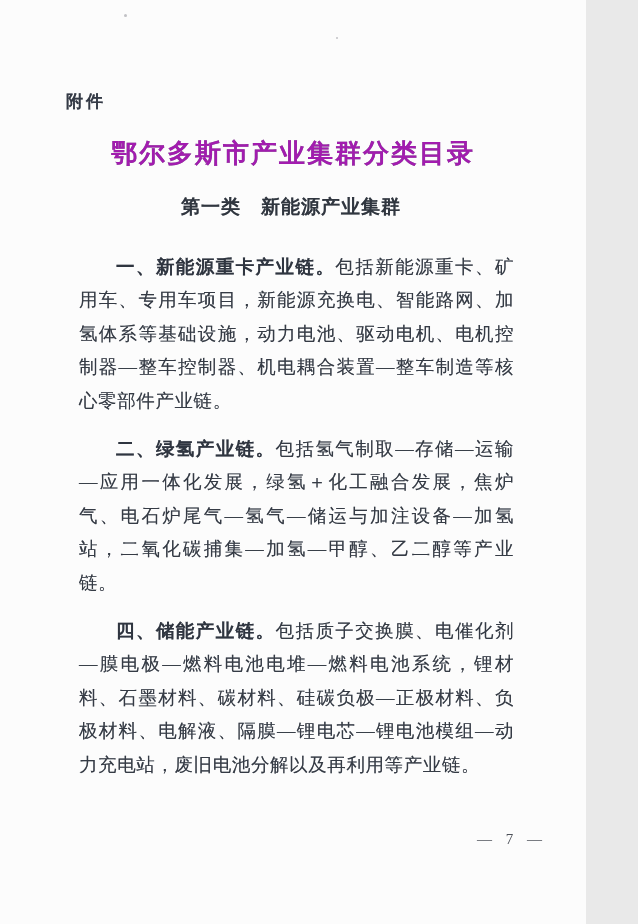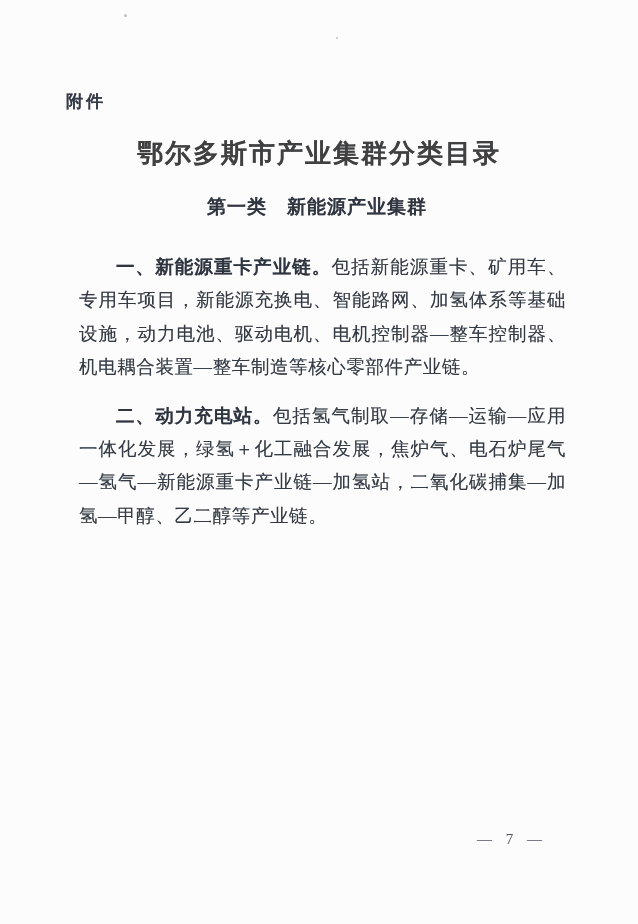--- a/index.html
+++ b/index.html
@@ -3,21 +3,21 @@
 <meta charset="utf-8">
 <style>
   html, body { margin: 0; padding: 0; }
   body {
     width: 638px; height: 924px;
     background: #e9e9e9;
     font-family: "Liberation Serif", "DejaVu Serif", serif;
   }
   .page {
     position: relative;
-    width: 638px; height: 924px;
+    width: 586px; height: 924px;
     background: #fcfcfc;
     overflow: hidden;
     color: #333945;
   }
   .attachment-label {
     position: absolute;
     left: 66px; top: 92px;
     font-family: "Liberation Sans", "DejaVu Sans", sans-serif;
     font-weight: 600;
     font-size: 17px; line-height: 20px;
@@ -26,21 +26,21 @@
     text-shadow: 0 0 0.5px rgba(52,58,70,0.55);
   }
   .doc-title {
     position: absolute;
     left: 0; right: 0; top: 138px;
     text-align: center;
     font-family: "Liberation Serif", "DejaVu Serif", serif;
     font-weight: 700;
     font-size: 26px; line-height: 32px;
     letter-spacing: 2px;
-    color: #404040;
+    color: #a21caf;
     text-shadow: 0 0 0.6px rgba(46,53,64,0.6);
   }
   .section-heading {
     position: absolute;
     left: 0; right: 4px; top: 195px;
     text-align: center;
     font-family: "Liberation Sans", "DejaVu Sans", sans-serif;
     font-weight: 700;
     font-size: 19px; line-height: 24px;
     letter-spacing: 1px;
@@ -92,18 +92,19 @@
   <span class="speck speck-2"></span>
 
   <div class="attachment-label">附件</div>
 
   <div class="doc-title">鄂尔多斯市产业集群分类目录</div>
 
   <div class="section-heading">第一类　新能源产业集群</div>
 
   <div class="body-text">
     <p><b>一、新能源重卡产业链。</b><span>包括新能源重卡、矿用车、专用车项目，新能源充换电、智能路网、加氢体系等基础设施，动力电池、驱动电机、电机控制器—整车控制器、机电耦合装置—整车制造等核心零部件产业链。</span></p>
-    <p><b>二、动力充电站。</b><span>包括氢气制取—存储—运输—应用一体化发展，绿氢＋化工融合发展，焦炉气、电石炉尾气—氢气—新能源重卡产业链—加氢站，二氧化碳捕集—加氢—甲醇、乙二醇等产业链。</span></p>
+    <p><b>二、绿氢产业链。</b><span>包括氢气制取—存储—运输—应用一体化发展，绿氢＋化工融合发展，焦炉气、电石炉尾气—氢气—储运与加注设备—加氢站，二氧化碳捕集—加氢—甲醇、乙二醇等产业链。</span></p>
+    <p><b>四、储能产业链。</b><span>包括质子交换膜、电催化剂—膜电极—燃料电池电堆—燃料电池系统，锂材料、石墨材料、碳材料、硅碳负极—正极材料、负极材料、电解液、隔膜—锂电芯—锂电池模组—动力充电站，废旧电池分解以及再利用等产业链。</span></p>
   </div>
 
   <div class="page-footer">— 7 —</div>
 
 </div>
 
 </body></html>

